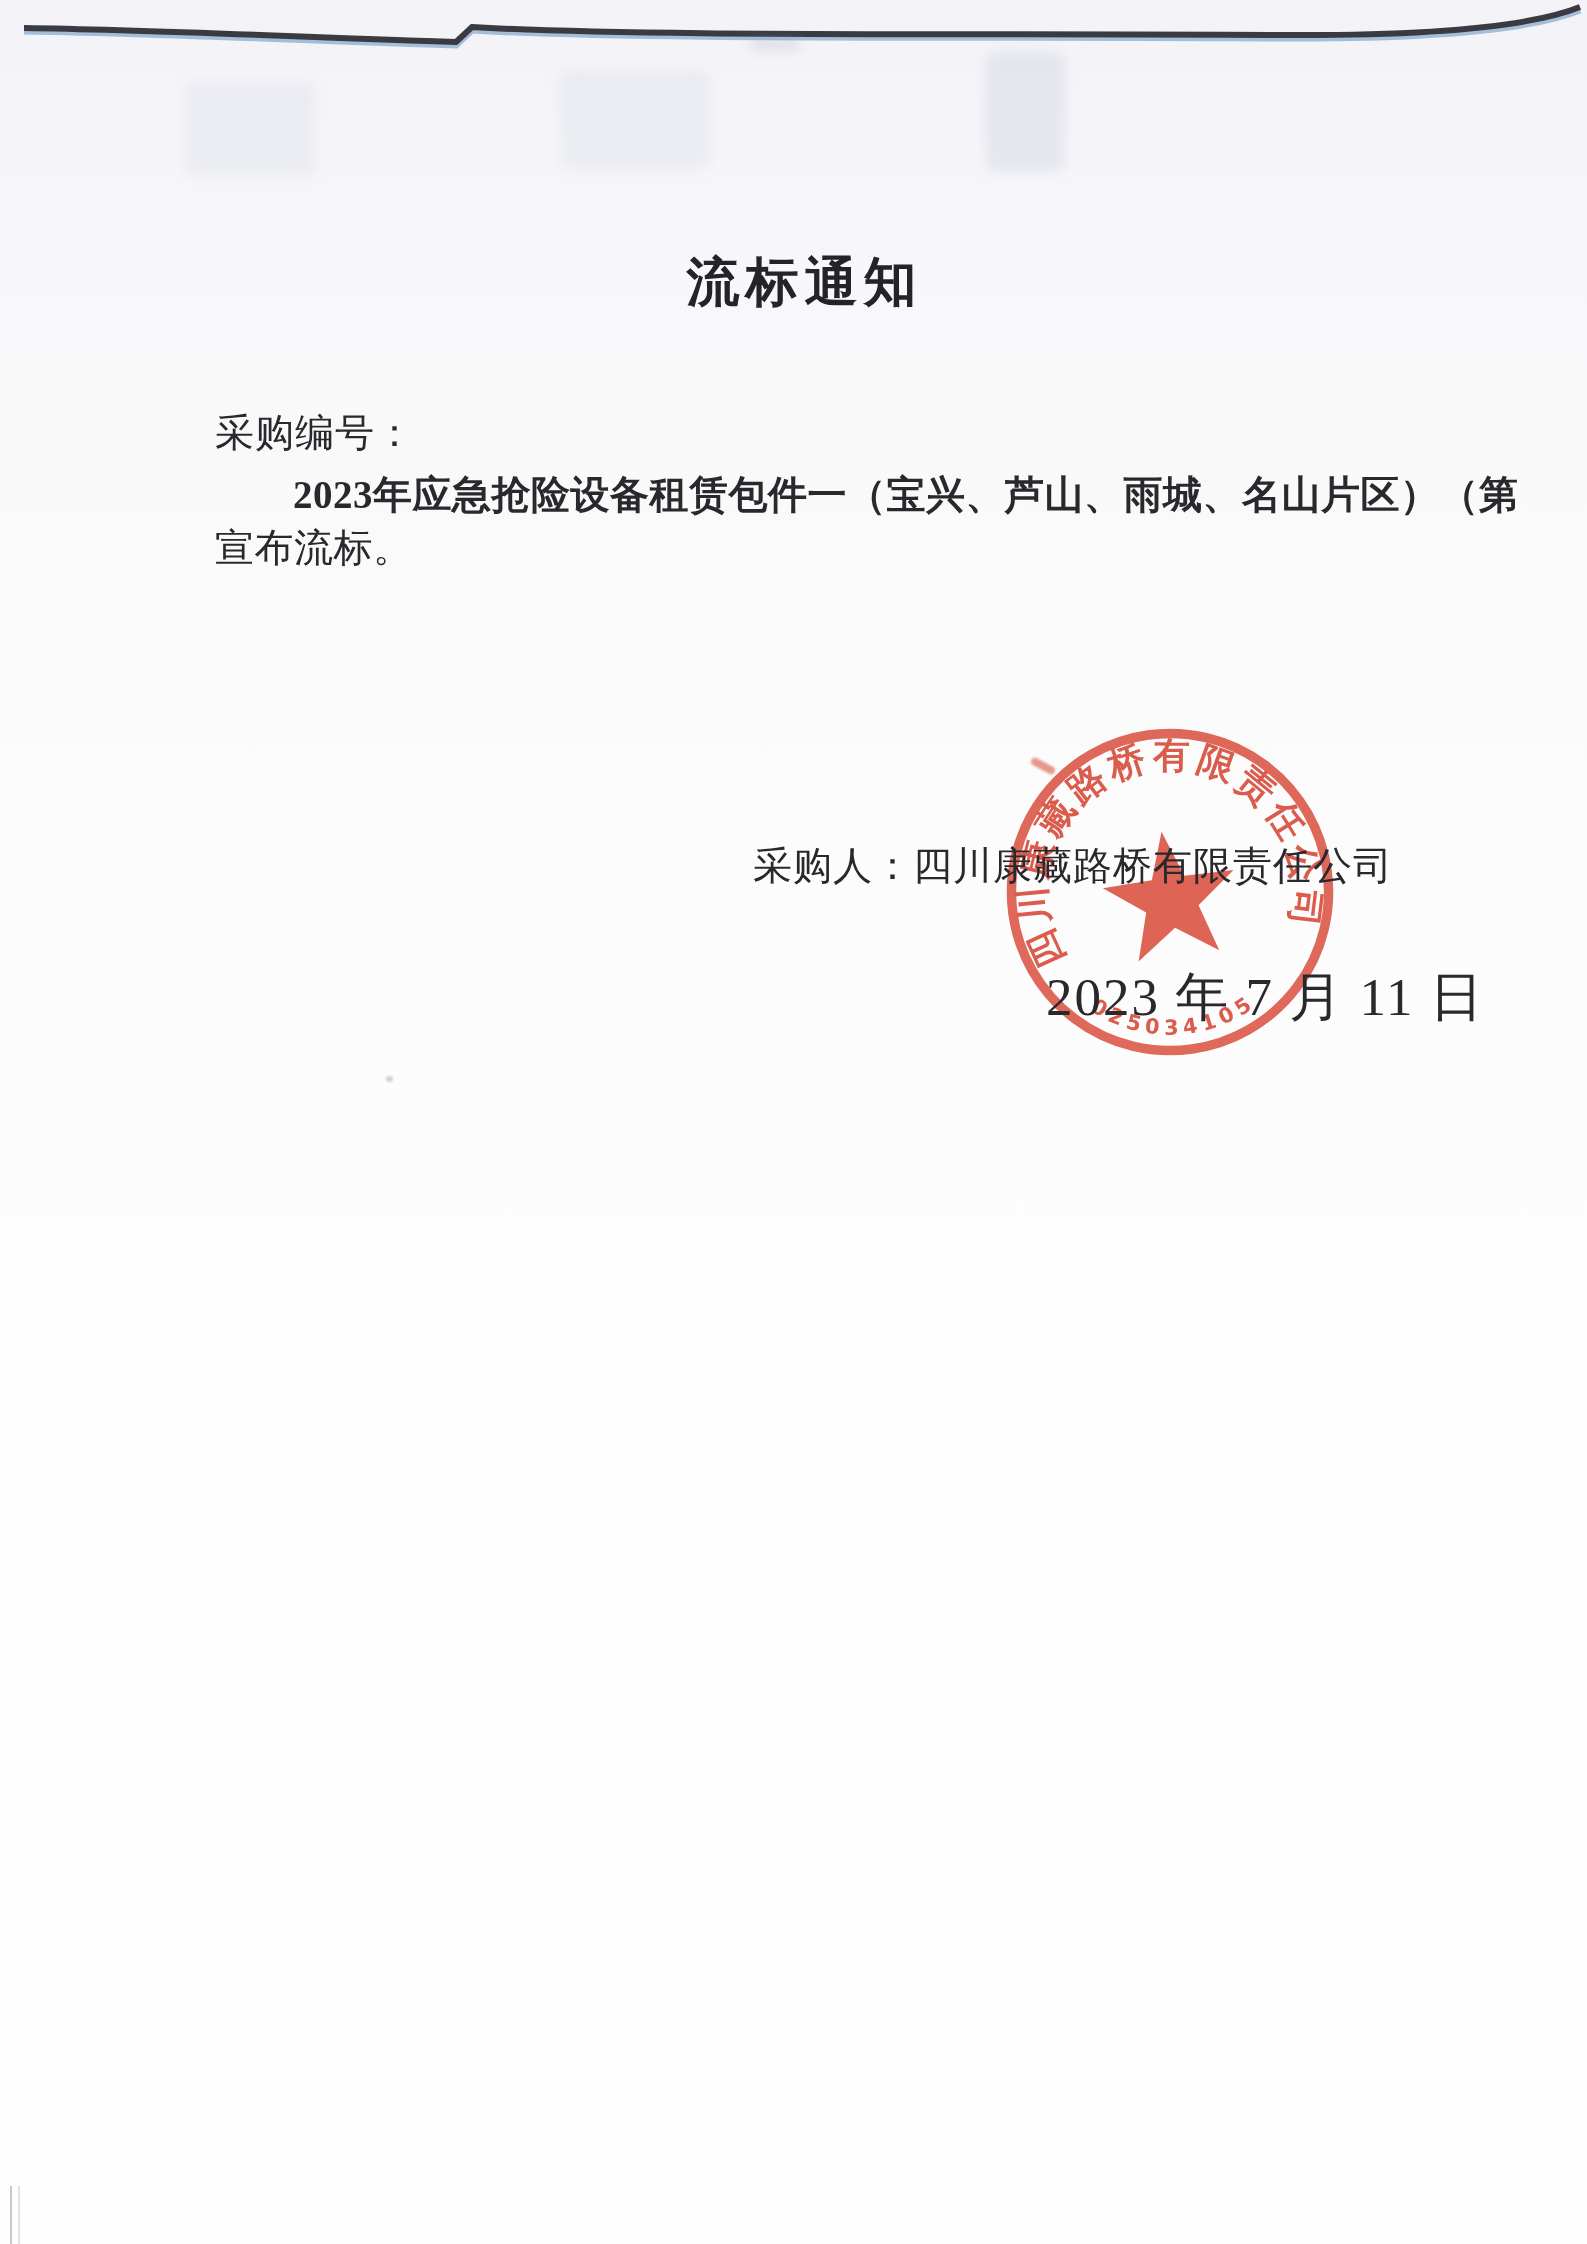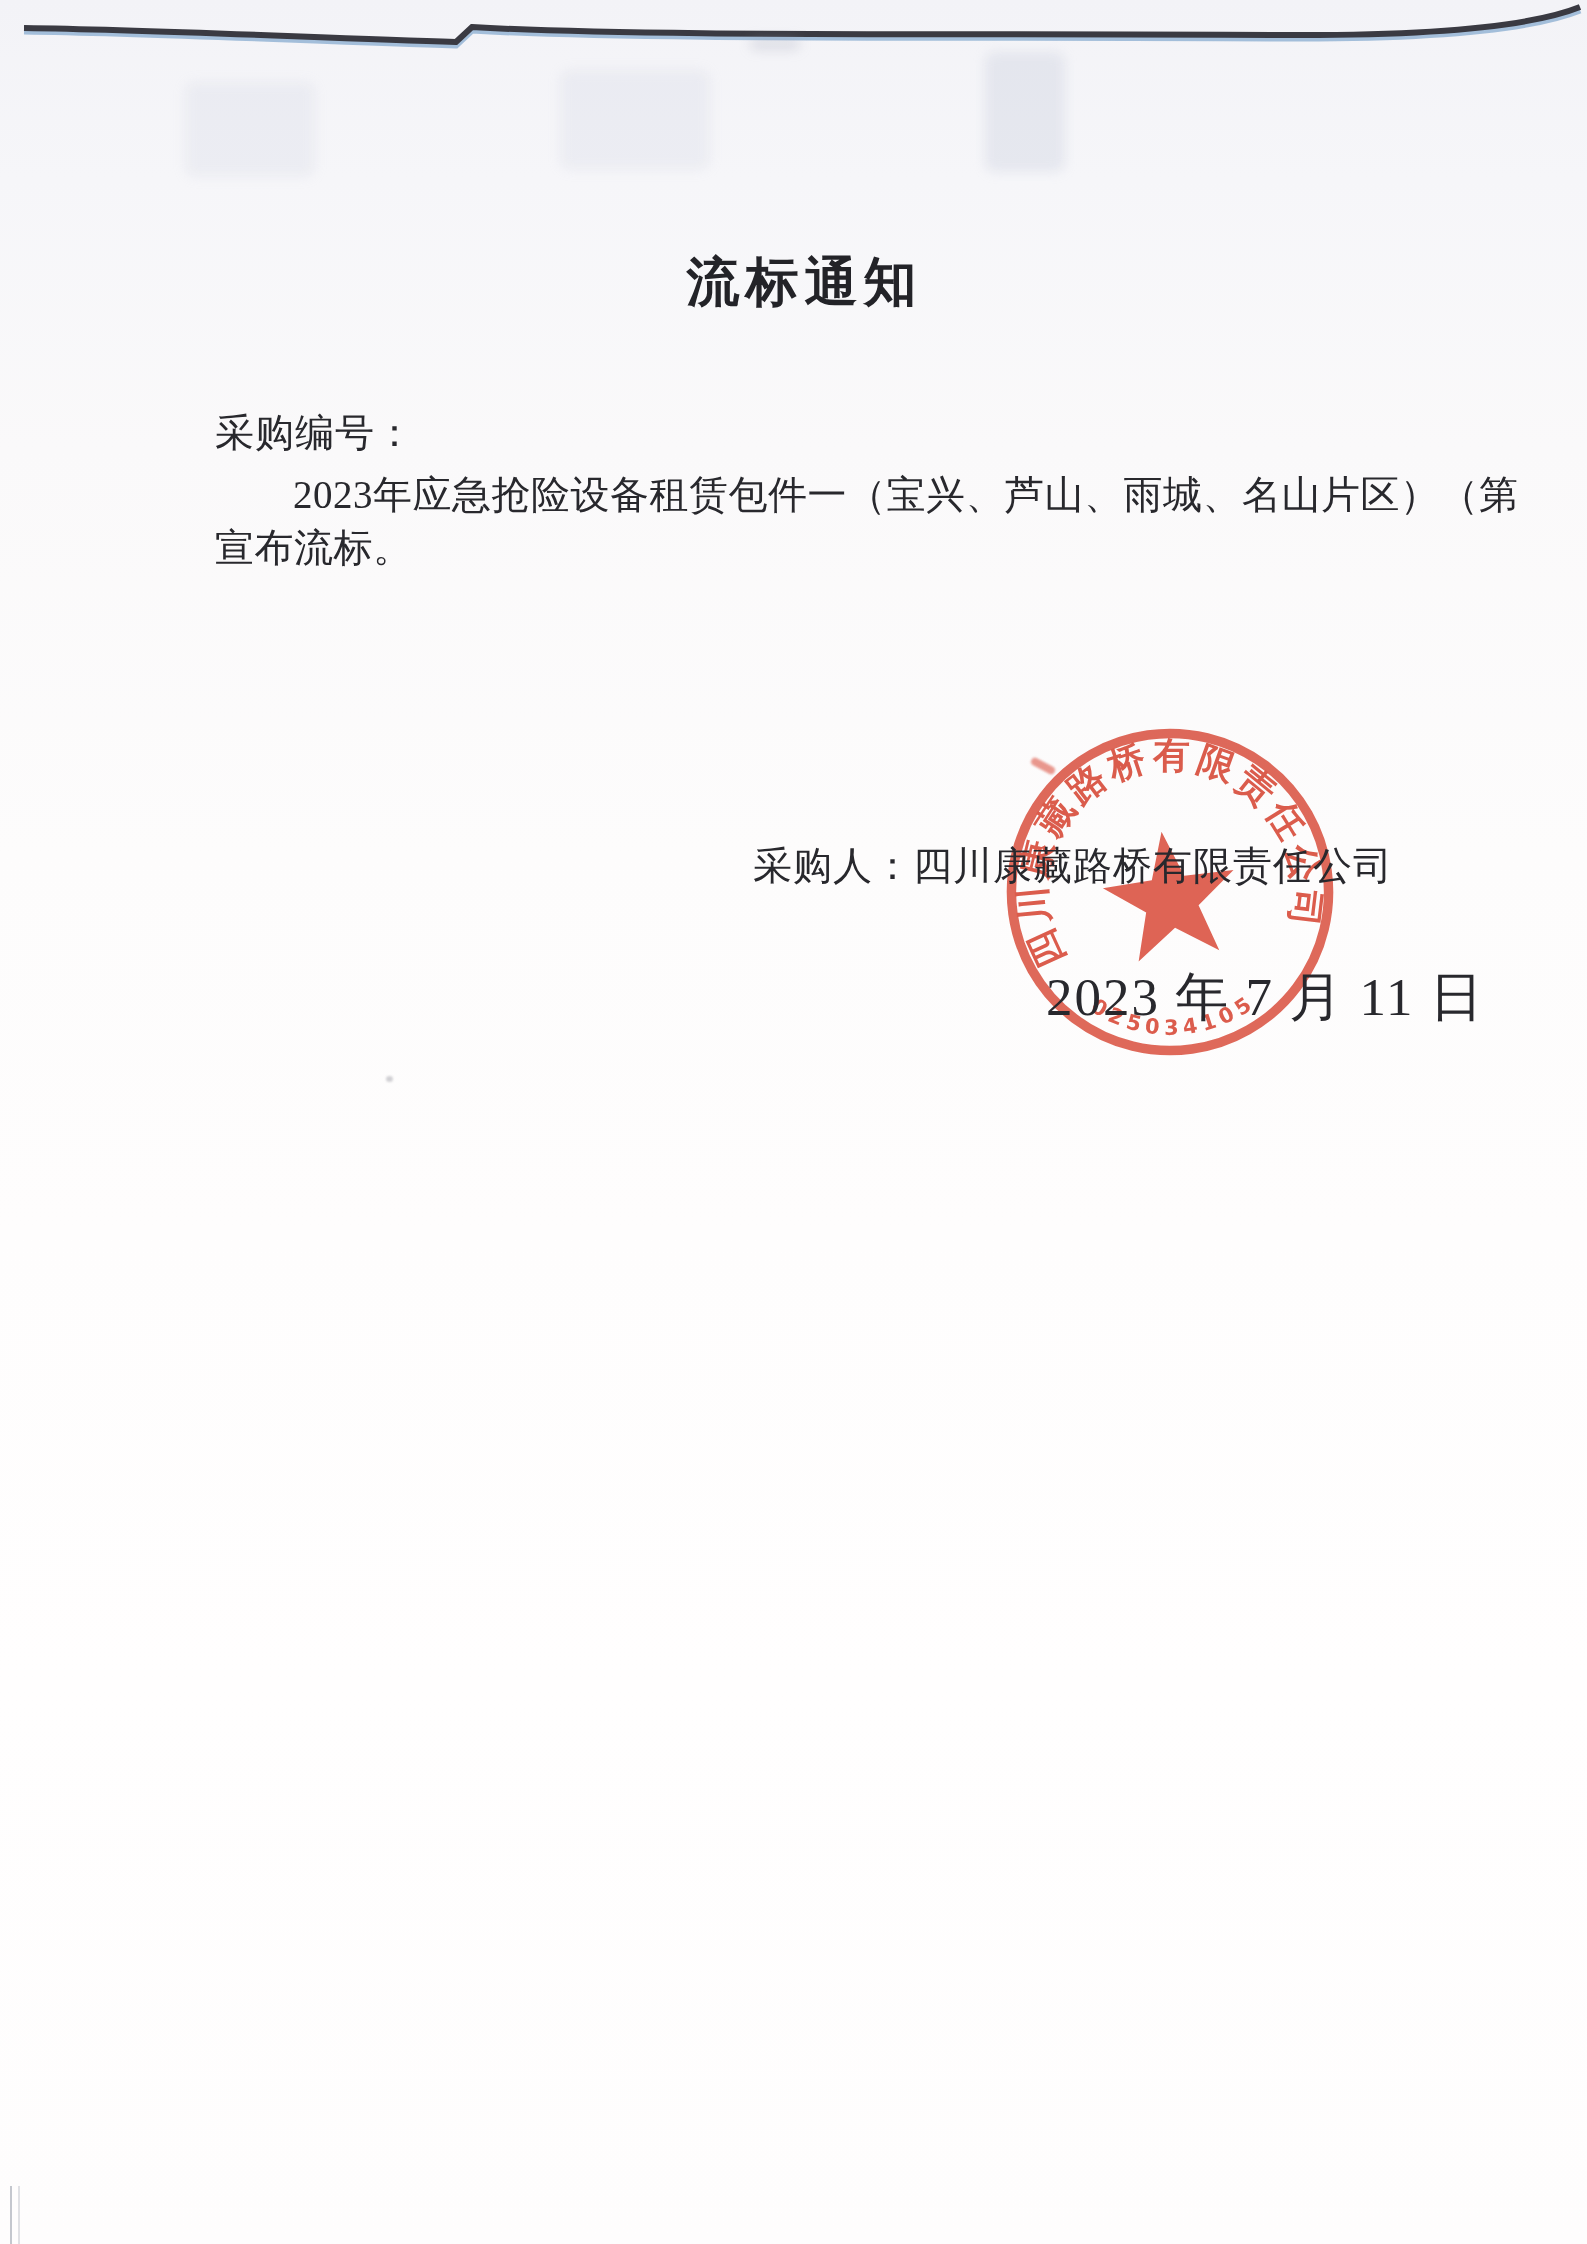--- a/index.html
+++ b/index.html
@@ -40,21 +40,21 @@
   }
   .salutation{
     position:absolute;left:215px;top:406px;
     font-size:39px;letter-spacing:1px;
   }
   .body-par{
     position:absolute;left:215px;top:468px;width:1240px;
     font-size:39px;line-height:53px;letter-spacing:0.5px;
   }
   .body-par .par-line{white-space:nowrap;}
-  .body-par .par-line:first-child{text-indent:2em;}
+  .body-par .par-line:first-child{text-indent:2em;font-weight:bold;}
   .signature-line{
     position:absolute;left:753px;top:804px;
     font-size:39px;letter-spacing:1px;z-index:2;margin-top:35px;
   }
   .date-line{
     position:absolute;left:1046px;top:962px;
     font-size:53px;letter-spacing:2px;z-index:2;
   }
   
   .seal{

